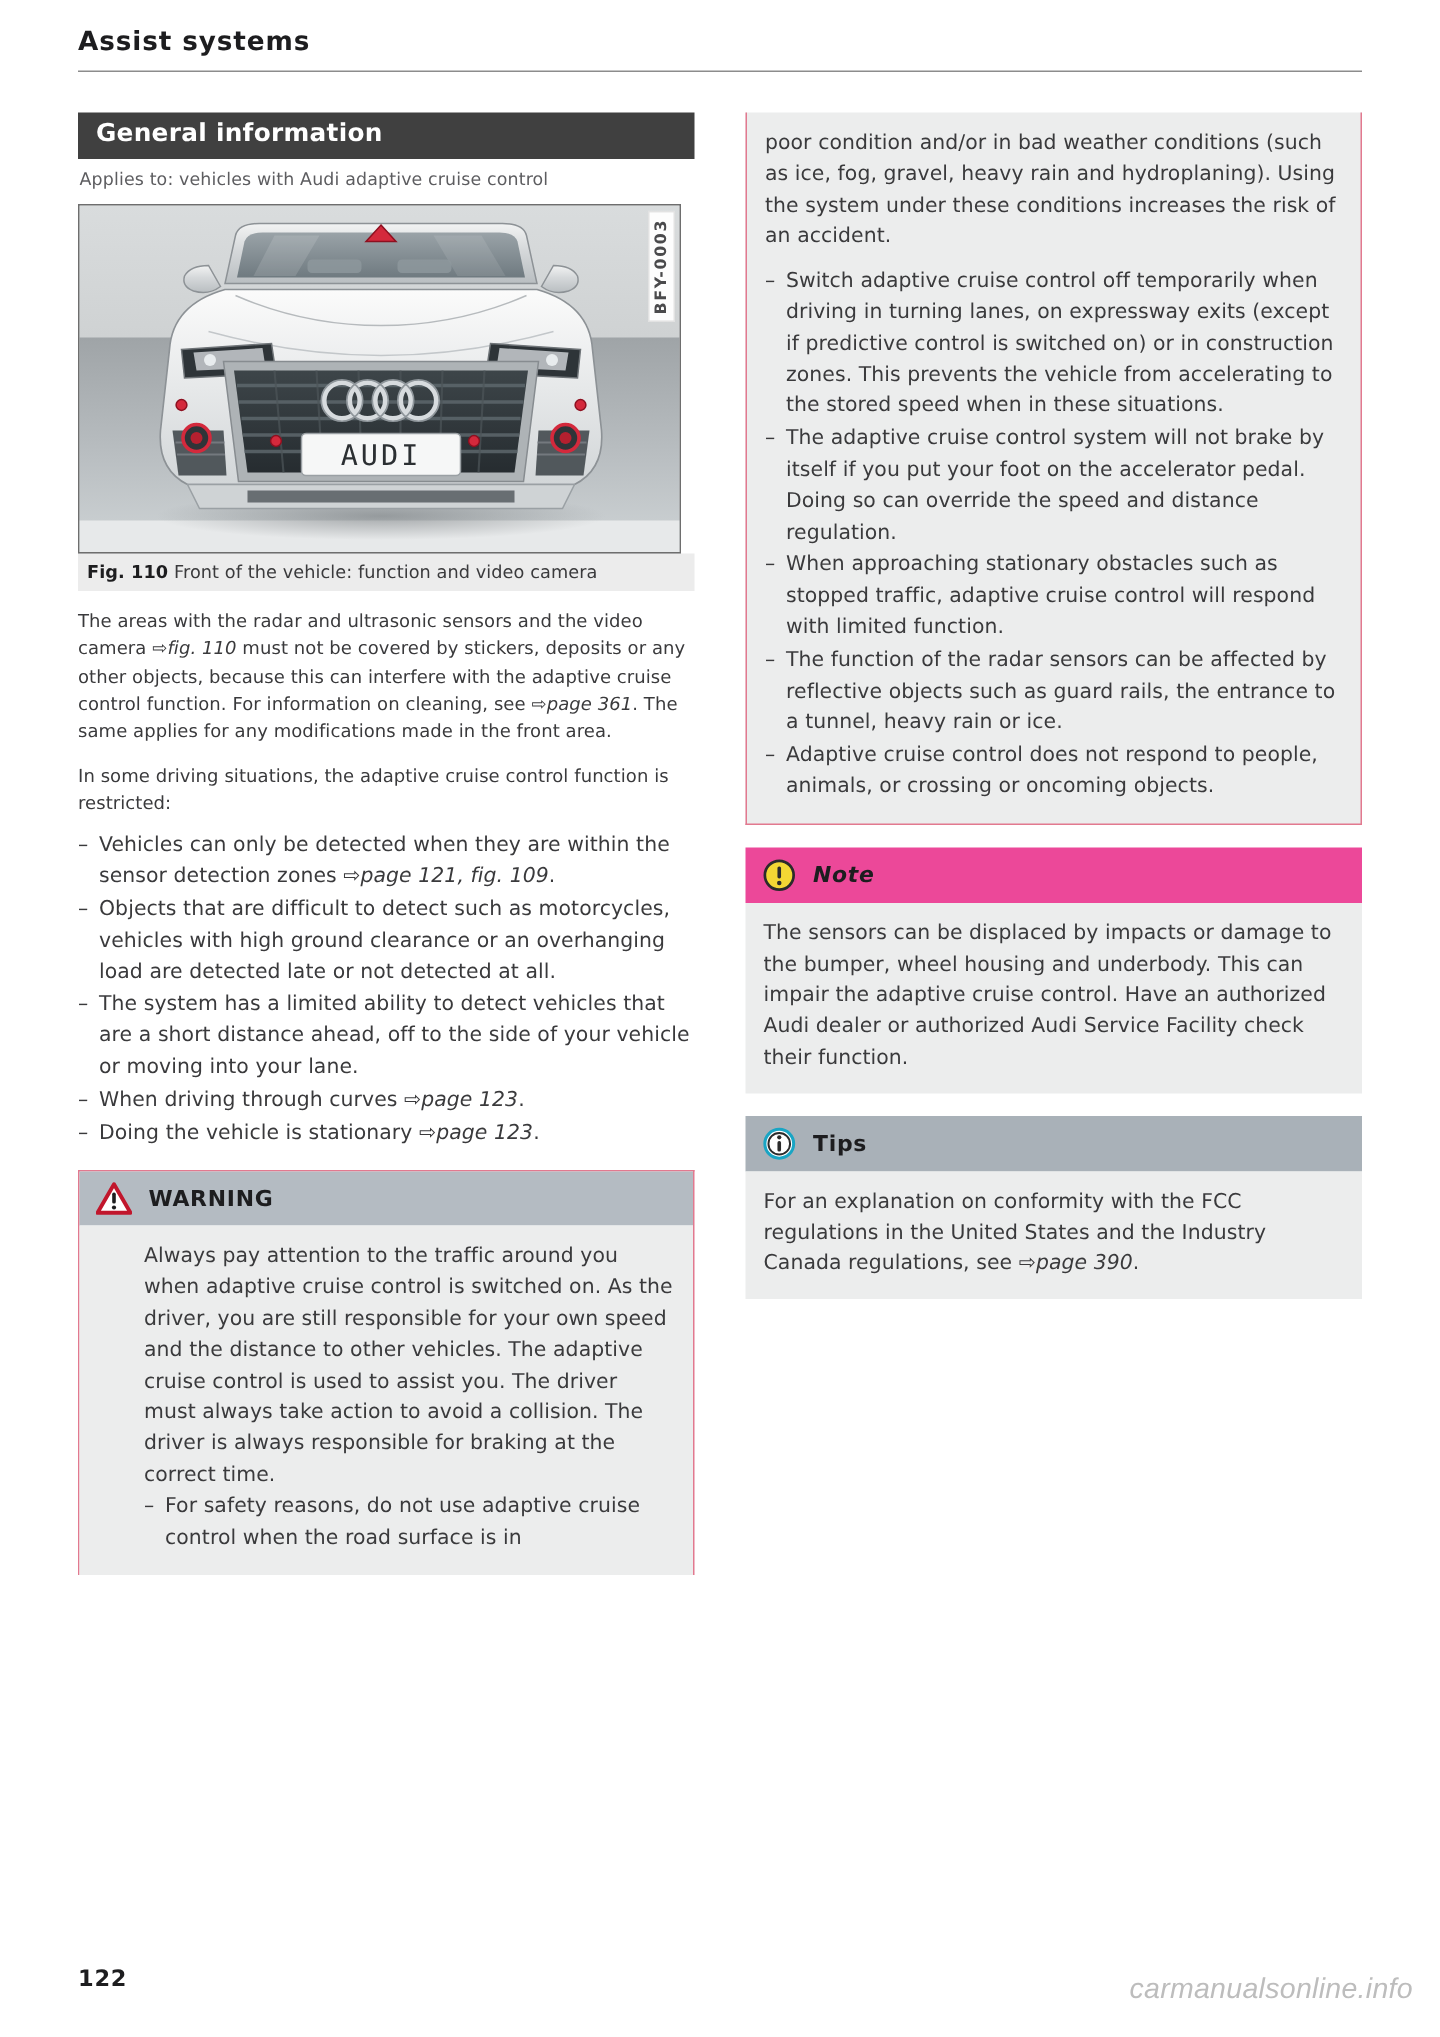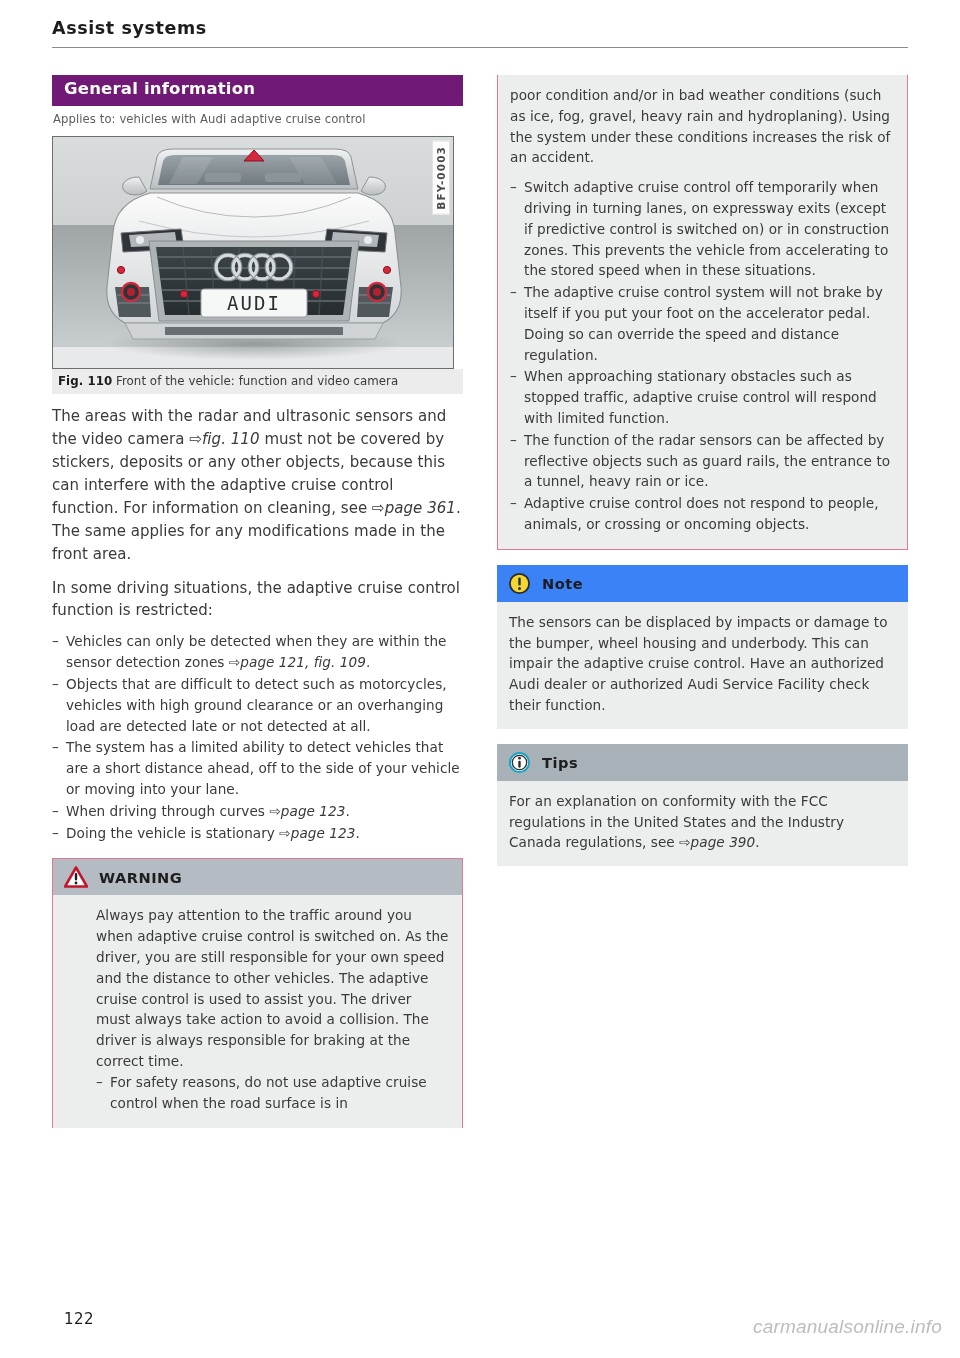--- a/index.html
+++ b/index.html
@@ -38,21 +38,21 @@
     position: absolute;
     left: 52px; top: 75px;
     width: 856px;
     display: flex;
     gap: 34px;
   }
   .col { width: 411px; }
 
   
   .sect-bar {
-    background: #701a75;
+    background: #404040;
     color: #ffffff;
     font-size: 16.5px;
     font-weight: bold;
     padding: 5px 10px 7px 12px;
     letter-spacing: .2px;
     line-height: 1.15;
   }
   .applies {
     font-size: 11.6px;
     color: #5d5d60;
@@ -102,21 +102,21 @@
     color: #3a3a3c;
     letter-spacing: .05px;
   }
   .fig-caption b { color: #1d1d1f; }
 
   
   .car-svg { position:absolute; left:0; top:0; }
 
   
   p.body {
-    font-size: 15px;
+    font-size: 12px;
     line-height: 1.53;
     margin: 11px 0 0 0;
     color: #3a3a3c;
     letter-spacing: .05px;
   }
   .ref { font-style: italic; white-space: nowrap; }
   .arrow { font-style: normal; }
 
   ul.dashlist {
     list-style: none;
@@ -158,21 +158,21 @@
     letter-spacing: .05px;
   }
   .box-body p { margin: 0; }
   .box-body ul.dashlist { margin-top: 0; }
 
   
   .box.warning { border: 1.5px solid #e2798f; }
   .box.warning .box-hd { background: #b4bbc2; }
 
   
-  .box.note  .box-hd { background: #3b82f6; }
+  .box.note  .box-hd { background: #ec4899; font-style: italic; }
   .box.tips  .box-hd { background: #a9b1b8; }
 
   
   .cont-panel {
     border: 1.5px solid #e2798f;
     border-top: none;
     background: #eceded;
     padding: 10px 12px 13px 12px;
   }
   .cont-panel .body,
@@ -182,23 +182,23 @@
   
   .box.cut-bottom { border-bottom: none; }
   .box.cut-bottom .box-body { padding-bottom: 14px; padding-left: 43px; }
 
   
   .ico { flex: 0 0 auto; display:block; }
 
   
   .folio {
     position: absolute;
-    left: 64px; bottom: 30px;
+    left: 52px; bottom: 30px;
     font-size: 15px;
-    font-weight: normal;
+    font-weight: bold;
     color: #1d1d1f;
     letter-spacing: .5px;
   }
   .watermark {
     position: absolute;
     right: 18px; bottom: 20px;
     font-size: 19px;
     color: #bdbdbd;
     letter-spacing: .2px;
     font-family: "Liberation Sans", sans-serif;

